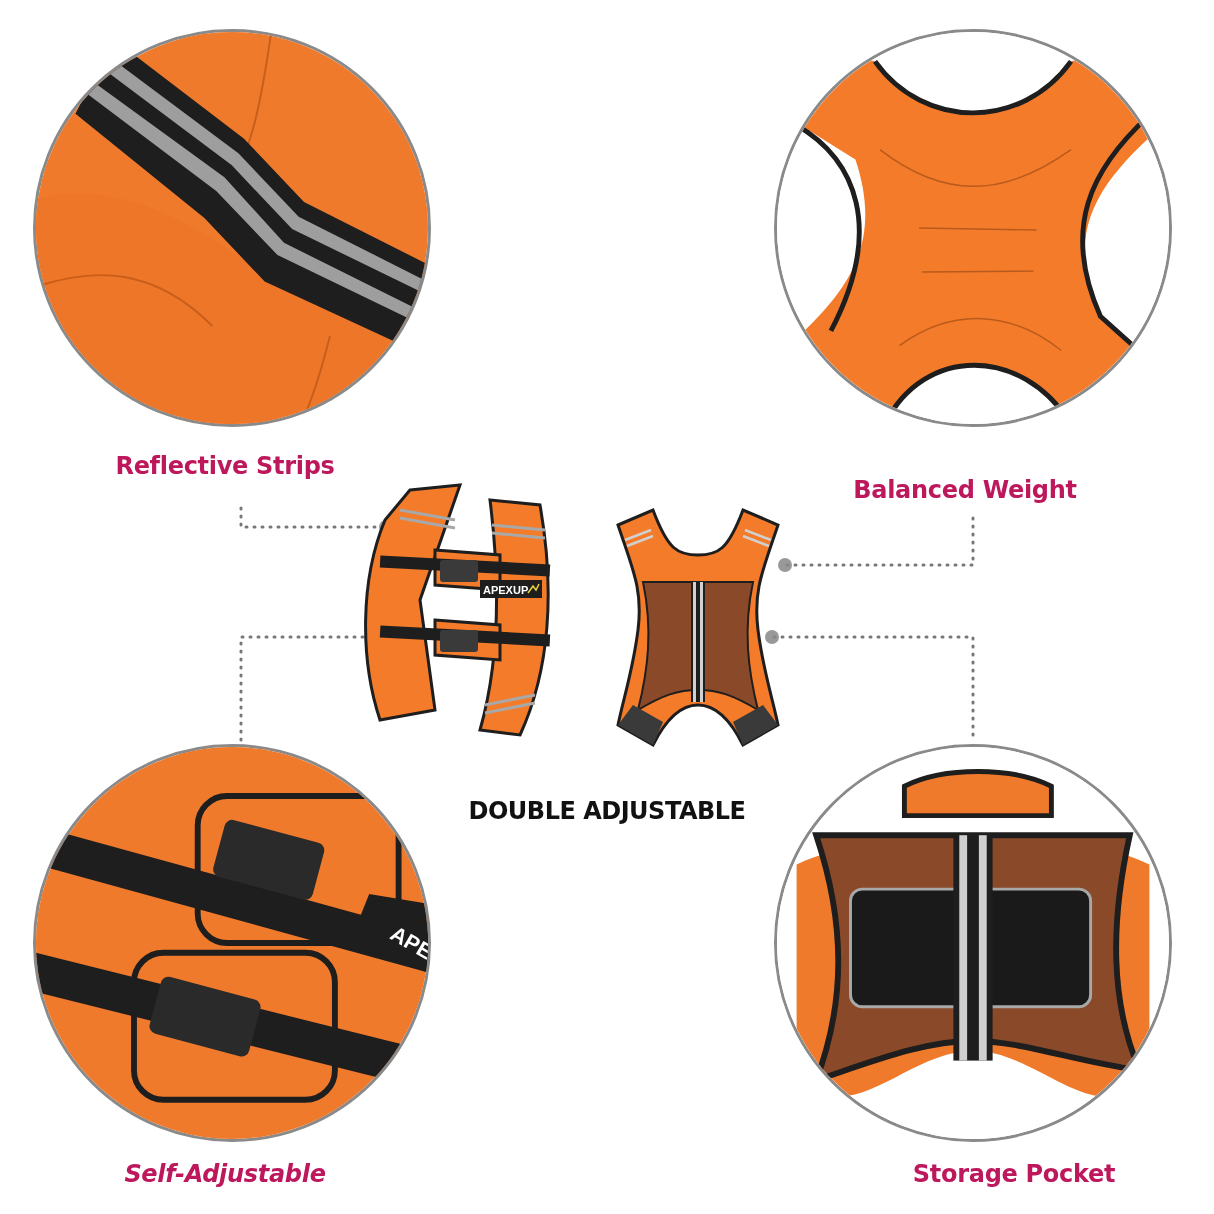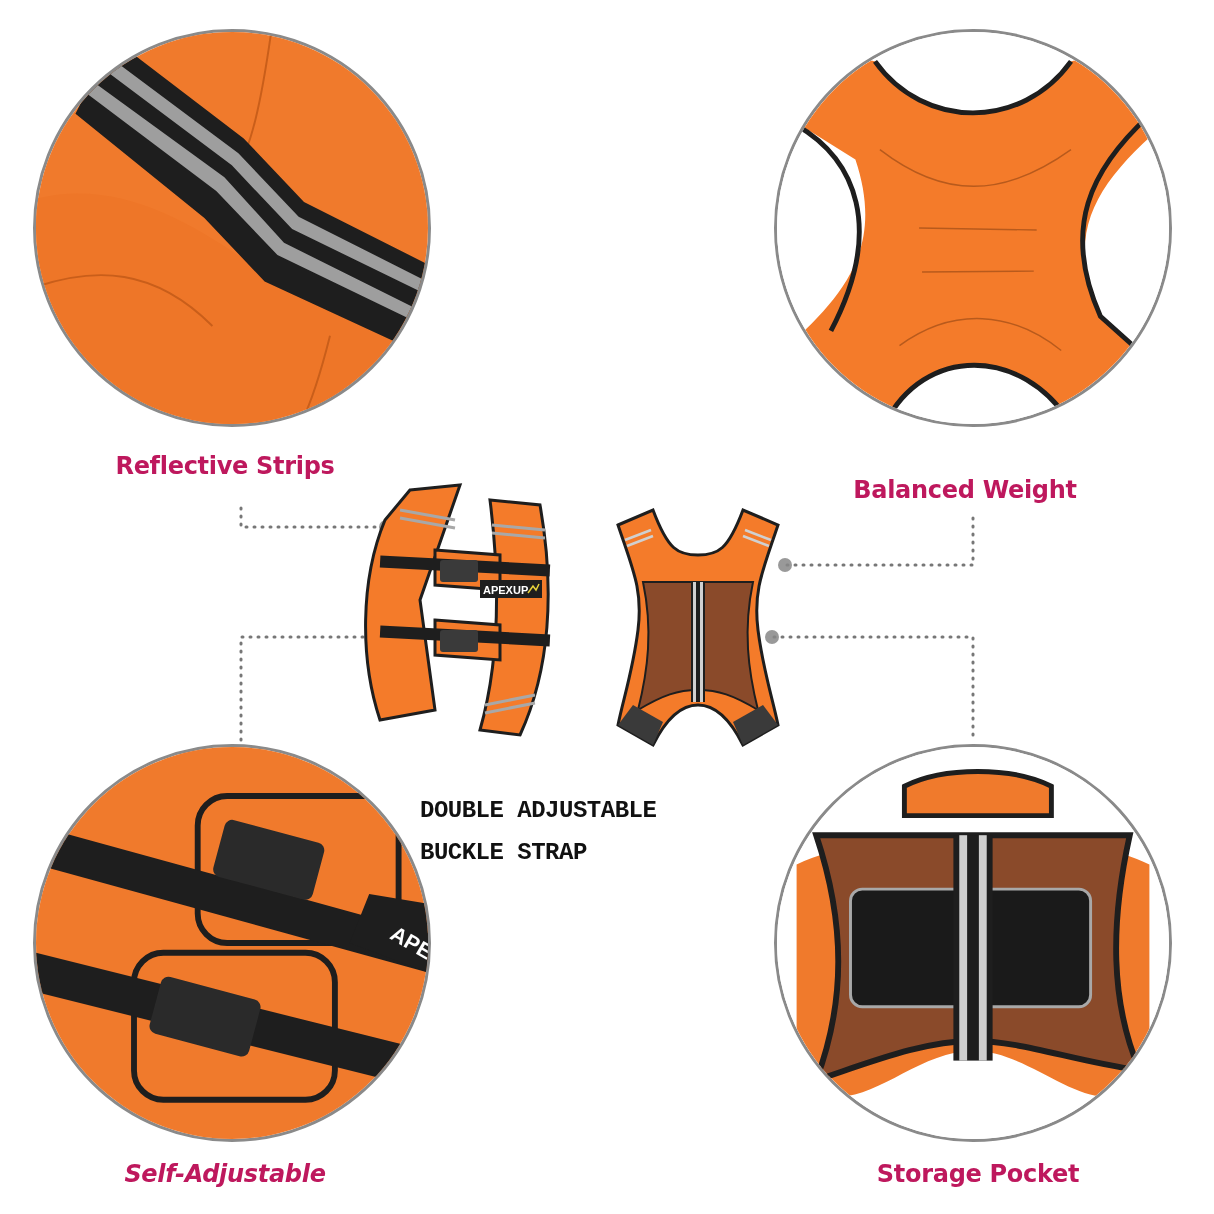--- a/index.html
+++ b/index.html
@@ -1,20 +1,20 @@
 <!DOCTYPE html>
 <html><head>
 <meta charset="utf-8">
 <style>
   html,body{margin:0;padding:0;background:#ffffff;}
   body{width:1214px;height:1214px;position:relative;overflow:hidden;font-family:"DejaVu Sans","Liberation Sans",sans-serif;}
   .circle{position:absolute;width:398px;height:398px;border-radius:50%;border:3px solid #8a8a8a;overflow:hidden;background:#ffffff;box-sizing:border-box;}
   .circle svg{position:absolute;left:0;top:0;width:100%;height:100%;}
   .label{position:absolute;font-weight:bold;color:#be185d;font-size:24px;letter-spacing:-0.3px;white-space:nowrap;text-align:center;}
-  .center-label{position:absolute;left:420px;top:790px;width:374px;font-weight:bold;color:#111;font-size:24px;line-height:42px;letter-spacing:-0.5px;font-family:Liberation Mono, monospace;}
+  .center-label{position:absolute;left:420px;top:790px;width:374px;text-align:center;font-weight:bold;color:#111;font-size:24px;line-height:42px;letter-spacing:-0.5px;}
   .dots{position:absolute;}
   .vest{position:absolute;}
 </style>
 </head>
 <body>
 
 <div class="circle" style="left:33px;top:29px;">
   <svg viewBox="0 0 400 400">
     <rect width="400" height="400" fill="#f07a2c"></rect>
     <path d="M0 170 C80 150 150 190 210 230 L400 290 L400 400 L0 400Z" fill="#ee7628"></path>
@@ -66,21 +66,21 @@
     <rect width="400" height="400" fill="#ffffff"></rect>
     <path d="M20 120 C100 80 300 80 380 120 L380 330 C330 400 270 310 200 310 C130 310 70 400 20 330Z" fill="#f07a2c"></path>
     <path d="M40 90 L360 90 C340 180 340 260 370 330 C300 320 250 300 200 300 C150 300 100 320 40 340 C70 260 70 180 40 90Z" fill="#8a4a2a" stroke="#1e1e1e" stroke-width="6"></path>
     <rect x="75" y="145" width="245" height="120" rx="12" fill="#1a1a1a" stroke="#a8a8a8" stroke-width="3"></rect>
     <rect x="180" y="90" width="40" height="230" fill="#1e1e1e"></rect>
     <rect x="186" y="90" width="8" height="230" fill="#cfcfcf"></rect>
     <rect x="206" y="90" width="8" height="230" fill="#cfcfcf"></rect>
     <path d="M130 40 C170 20 240 20 280 40 L280 70 L130 70Z" fill="#f07a2c" stroke="#1e1e1e" stroke-width="5"></path>
   </svg>
 </div>
-<div class="label" style="left:848px;top:1160px;width:260px;text-align:center;">Storage Pocket</div>
+<div class="label" style="left:884px;top:1160px;width:260px;text-align:center;">Storage Pocket</div>
 
 <svg class="dots" style="left:0;top:0;width:1214px;height:1214px;pointer-events:none;">
   <g stroke="#777777" stroke-width="3" stroke-dasharray="1 7" stroke-linecap="round" fill="none">
     <path d="M241 508 L241 527 L383 527"></path>
     <path d="M241 740 L241 637 L383 637"></path>
     <path d="M973 518 L973 565 L785 565"></path>
     <path d="M973 735 L973 637 L772 637"></path>
   </g>
   <g fill="#888888" opacity="0.85">
     <circle cx="386" cy="527" r="7"></circle>
@@ -123,14 +123,13 @@
     <line x1="14" y1="46" x2="40" y2="36"></line>
     <line x1="132" y1="30" x2="158" y2="40"></line>
     <line x1="130" y1="36" x2="156" y2="46"></line>
   </g>
   <path d="M5 225 L40 245 L50 222 L20 205Z" fill="#3a3a3a"></path>
   <path d="M165 225 L130 245 L120 222 L150 205Z" fill="#3a3a3a"></path>
 </svg>
 
 <div class="center-label">
   <div>DOUBLE ADJUSTABLE</div>
-  <div>BUCKLE STRAP</div>
 </div>
 
 </body></html>

